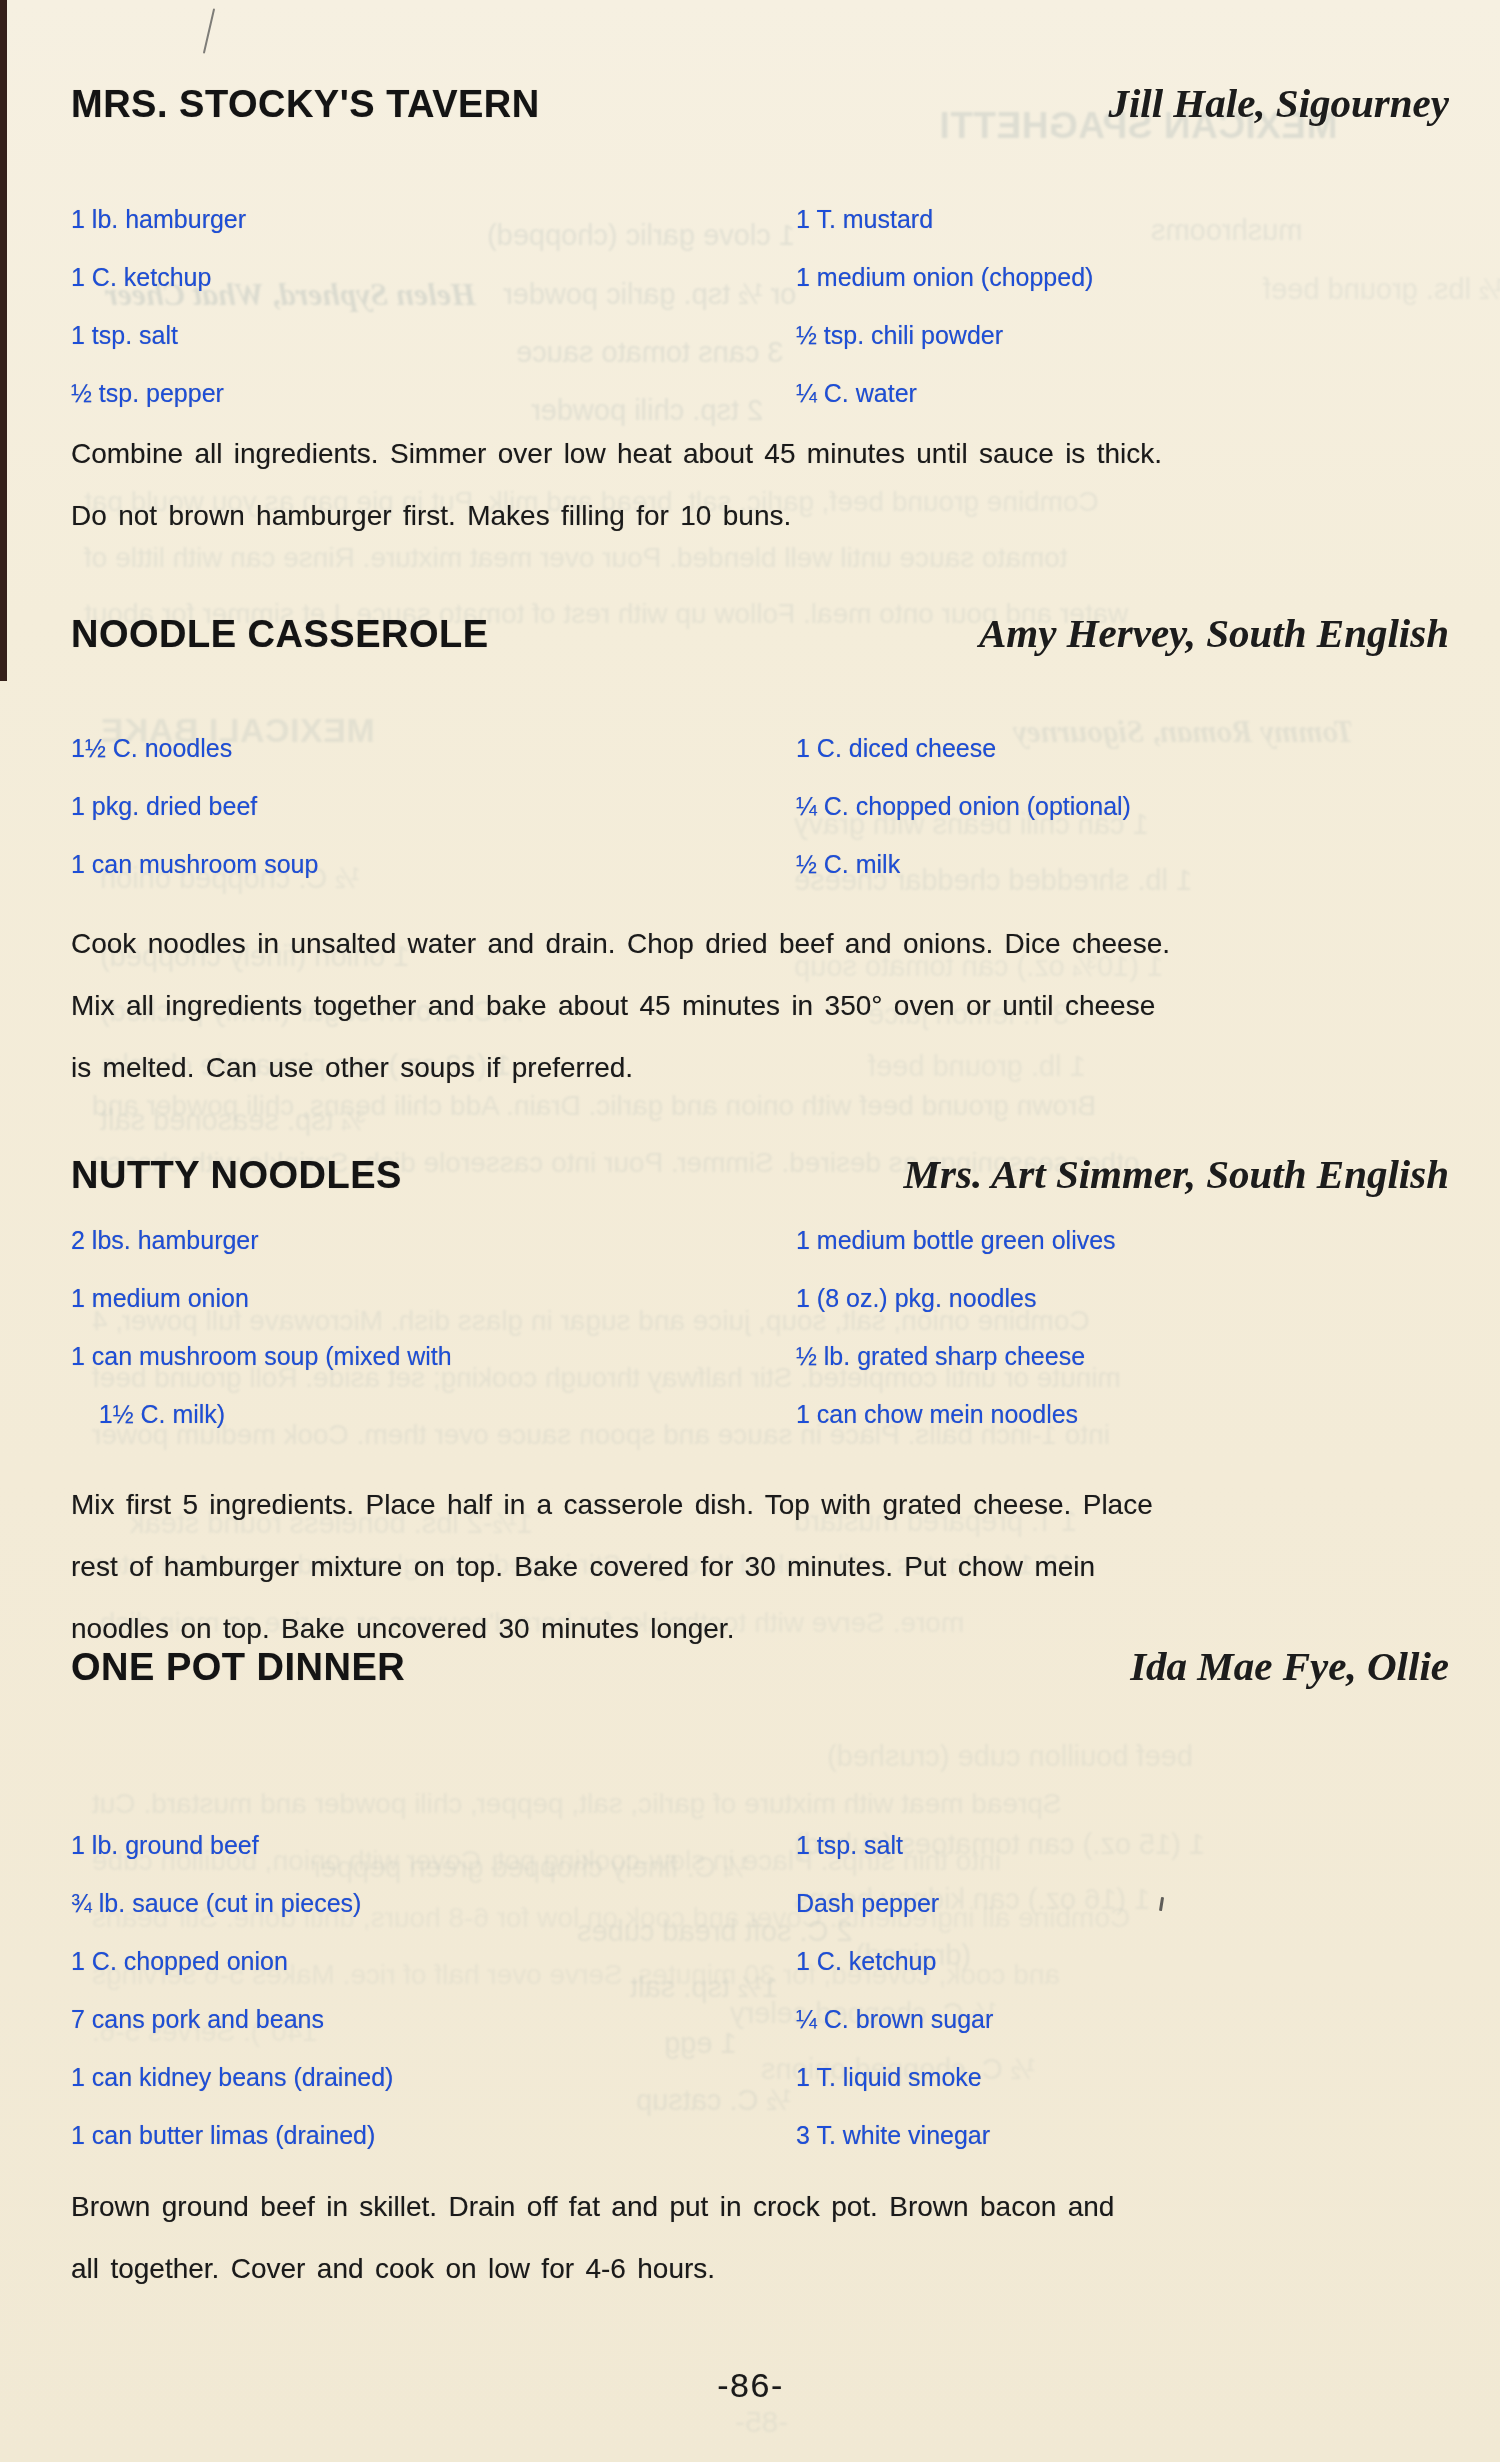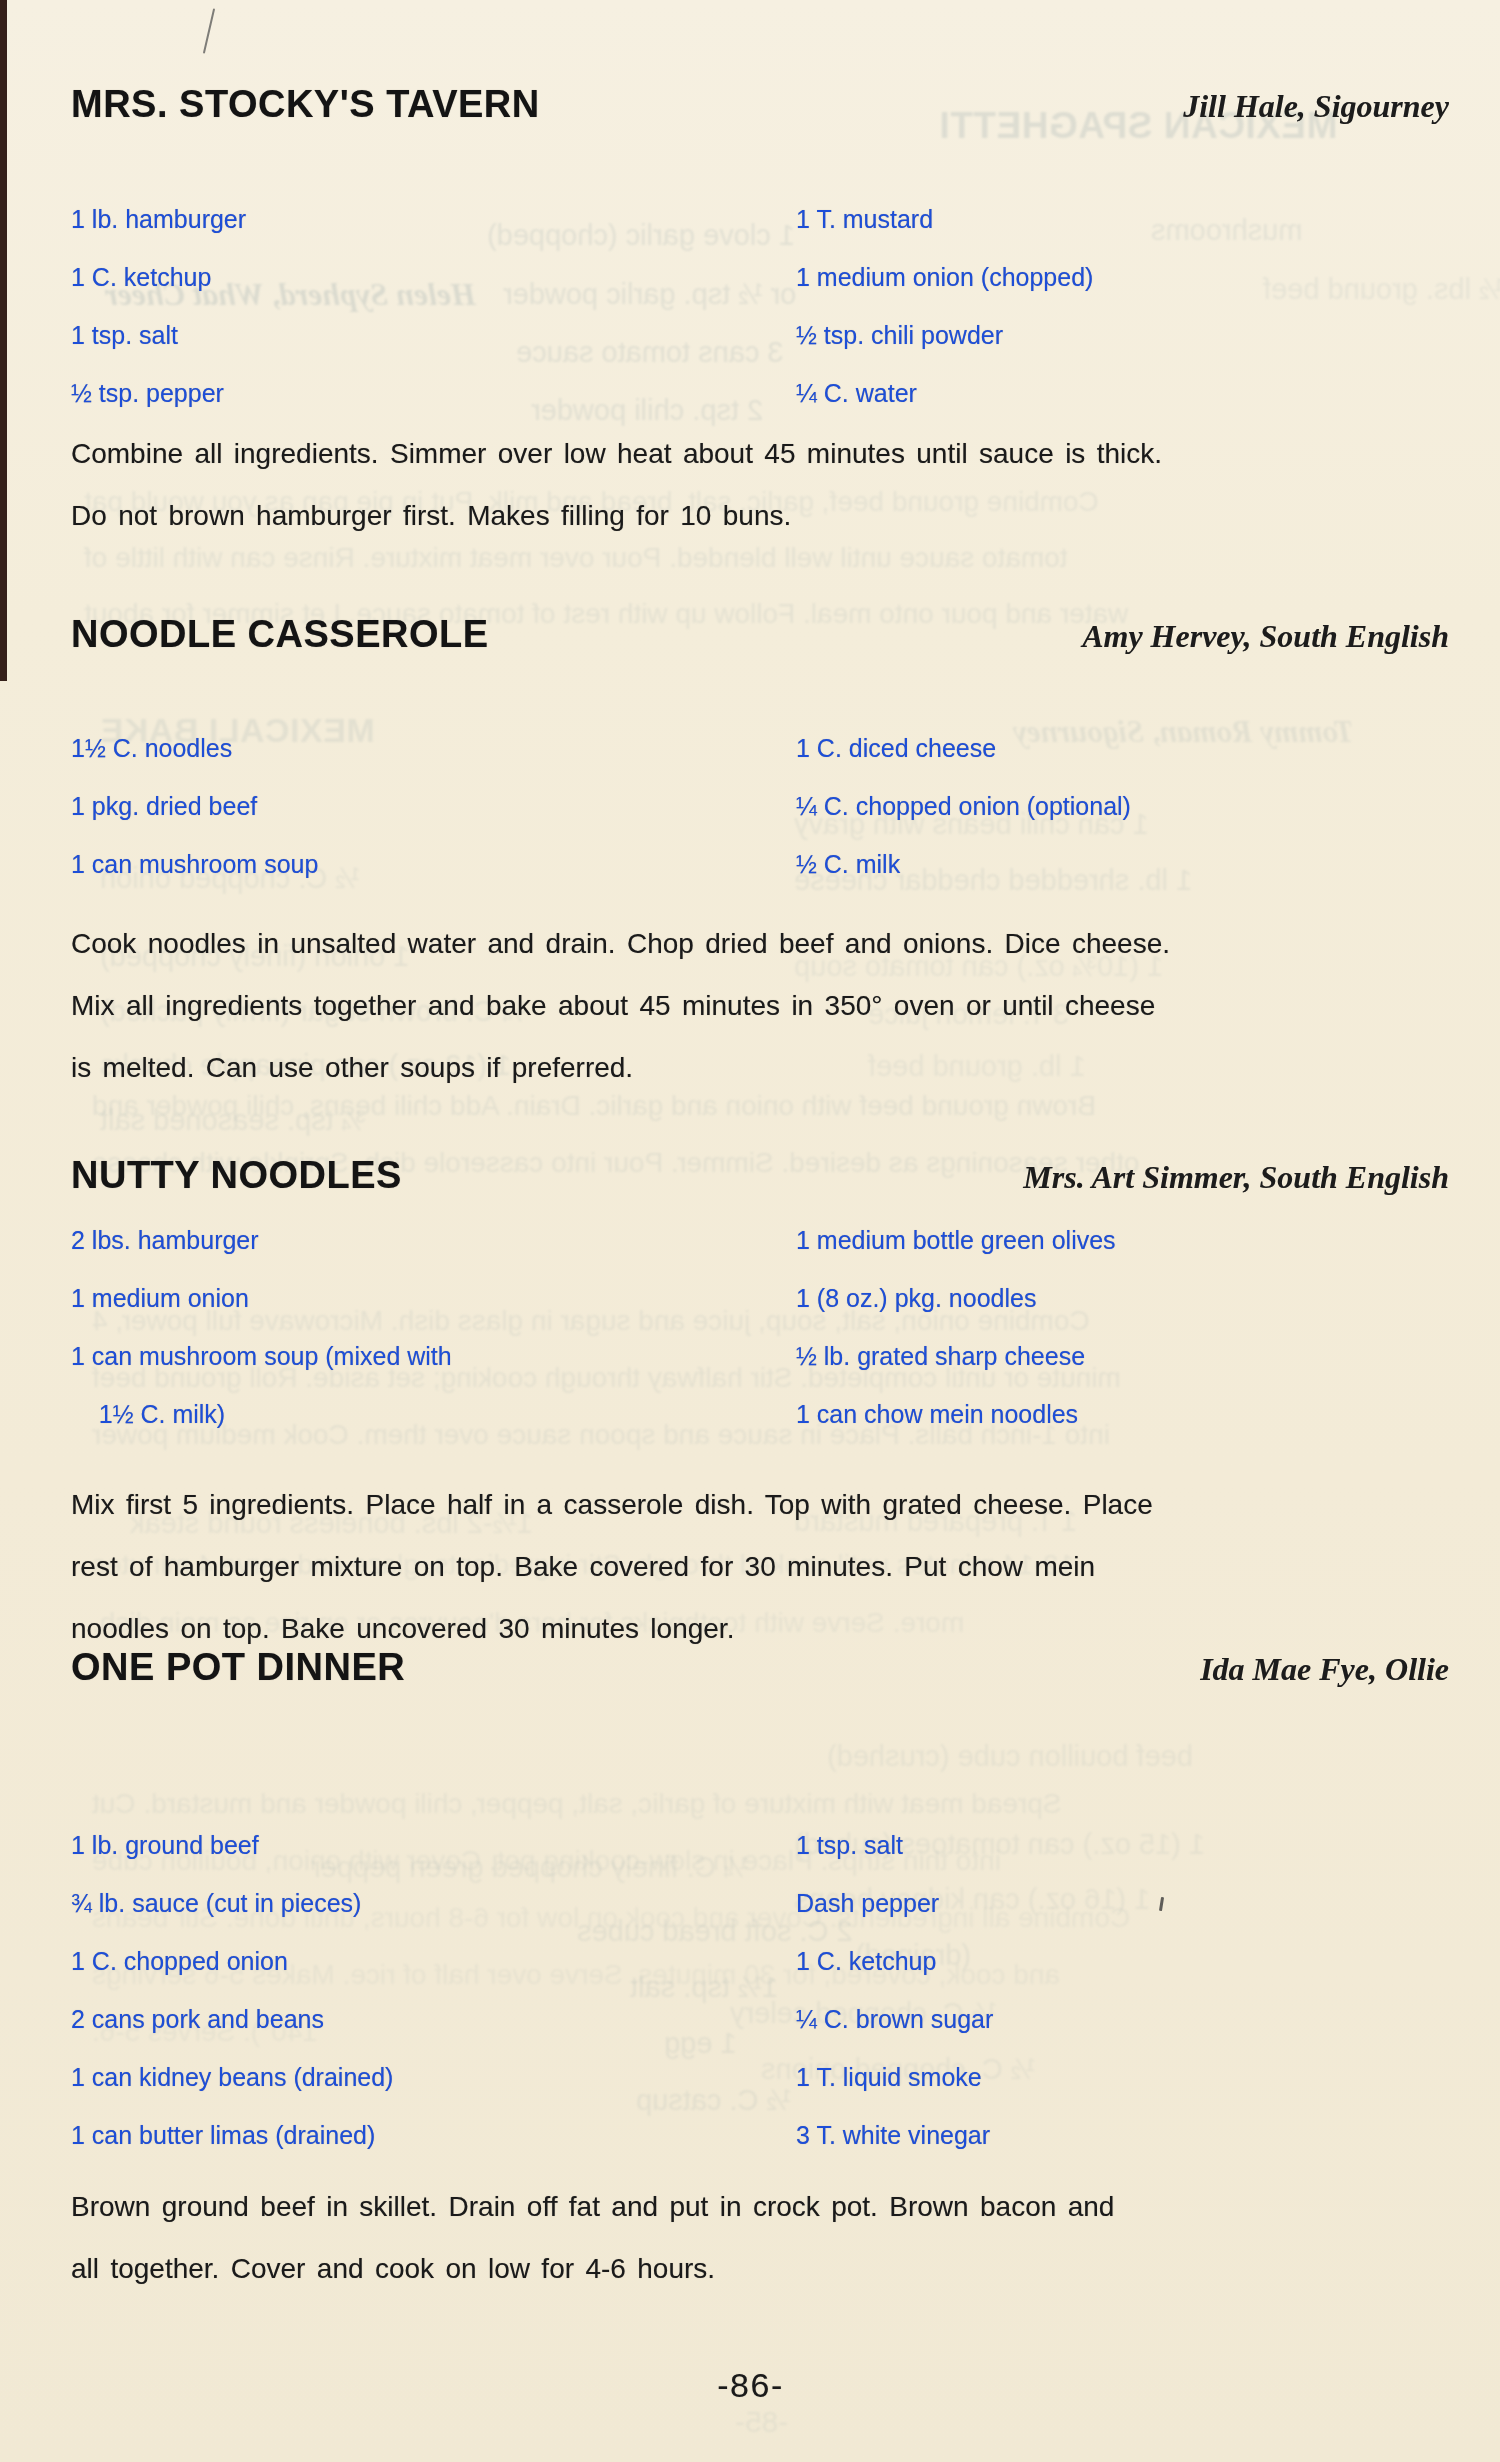--- a/index.html
+++ b/index.html
@@ -16,21 +16,21 @@
   .tickmark{position:absolute;left:1160px;top:1897px;width:2.6px;height:14.3px;background:#3a3a3a;transform:rotate(9deg);opacity:.8;border-radius:1px;}
 
   .recipe{position:absolute;left:71px;width:1378px;top:0;height:0;}
   .title-row{position:absolute;left:0;width:1378px;display:flex;justify-content:space-between;align-items:baseline;}
   .title{
     font-size:38px;font-weight:bold;letter-spacing:0.5px;color:#141414;
     text-shadow:0 0 1px rgba(20,20,20,.30);white-space:nowrap;
   }
   .attribution{
     font-family:"Liberation Serif",serif;font-style:italic;font-weight:600;
-    font-size:32px;color:#1c1c1c;text-shadow:0 0 0.5px rgba(20,20,20,.25);white-space:nowrap;
+    font-size:41px;color:#1c1c1c;text-shadow:0 0 0.5px rgba(20,20,20,.25);white-space:nowrap;
   }
   .ing{position:absolute;left:0;width:1378px;}
   .ing-col{position:absolute;top:0;}
   .ing-col.c1{left:0;}
   .ing-col.c2{left:725px;}
   .ing-row{
     height:58px;line-height:58px;font-size:25px;letter-spacing:0;
     white-space:pre;color:#1d4ed8;text-shadow:0 0 0.8px rgba(25,25,25,.35);
   }
   .dirs{position:absolute;left:0;width:1378px;}
@@ -190,21 +190,21 @@
       <section class="recipe r3">
         <div class="title-row">
           <h2 class="title">ONE POT DINNER</h2>
           <span class="attribution">Ida Mae Fye, Ollie</span>
         </div>
         <div class="ing">
           <div class="ing-col c1">
             <div class="ing-row">1 lb. ground beef</div>
             <div class="ing-row">¾ lb. sauce (cut in pieces)</div>
             <div class="ing-row">1 C. chopped onion</div>
-            <div class="ing-row">2 cans pork and beans</div>
+            <div class="ing-row">7 cans pork and beans</div>
             <div class="ing-row">1 can kidney beans (drained)</div>
             <div class="ing-row">1 can butter limas (drained)</div>
           </div>
           <div class="ing-col c2">
             <div class="ing-row">1 tsp. salt</div>
             <div class="ing-row">Dash pepper</div>
             <div class="ing-row">1 C. ketchup</div>
             <div class="ing-row">¼ C. brown sugar</div>
             <div class="ing-row">1 T. liquid smoke</div>
             <div class="ing-row">3 T. white vinegar</div>

